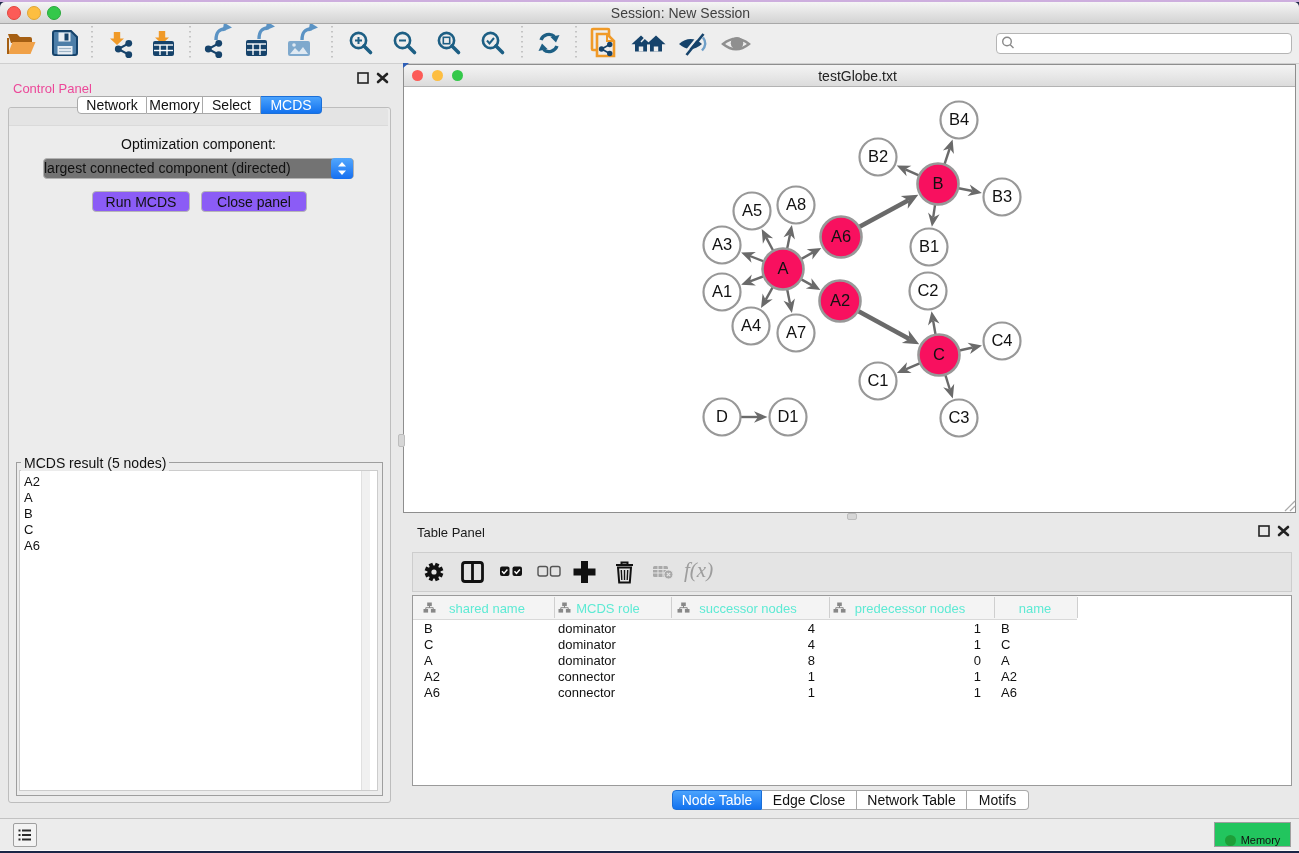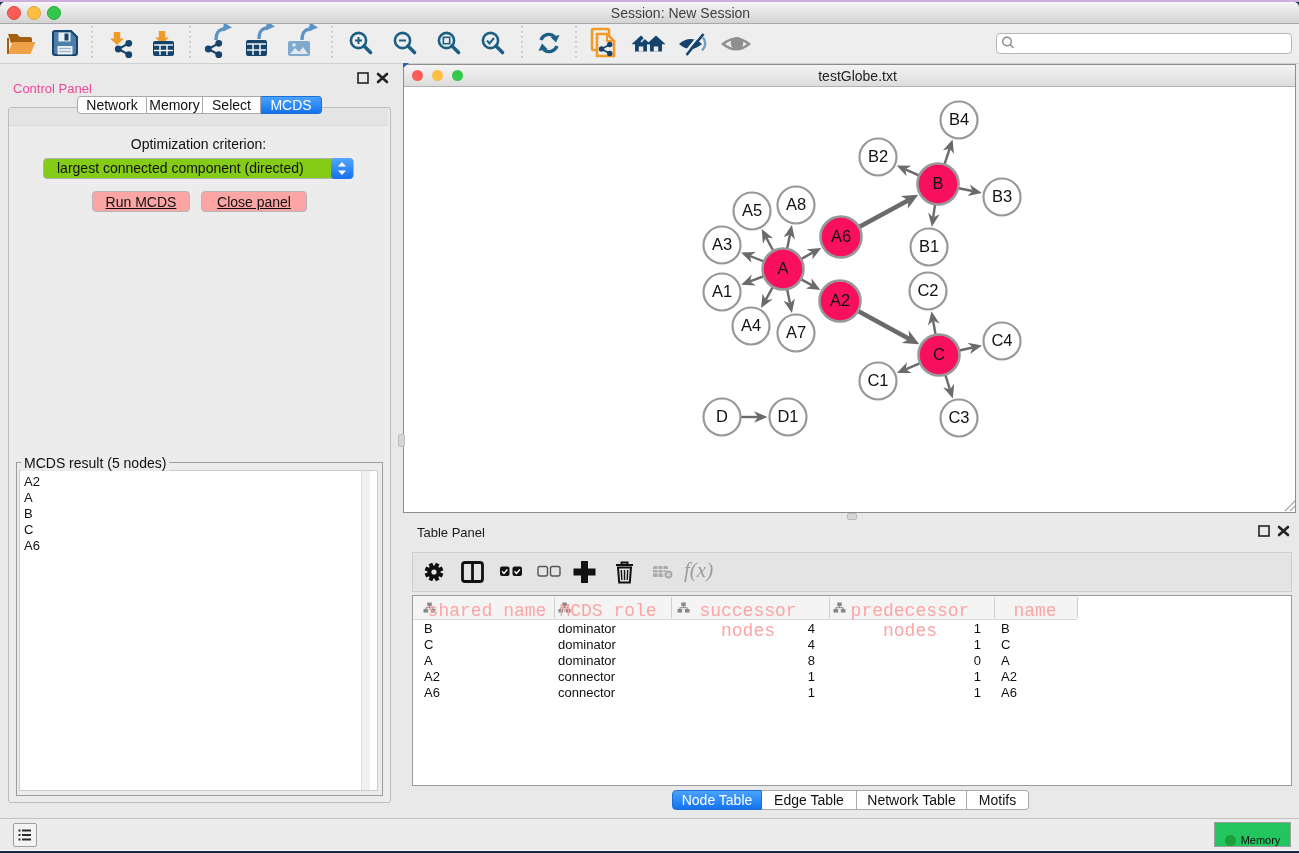--- a/index.html
+++ b/index.html
@@ -24,27 +24,27 @@
      border:1px solid #bdbdbd;border-radius:3px;}
   #cp-tabstrip{left:9px;top:108px;width:379px;height:17px;background:#e4e4e4;border-bottom:1px solid #dadada;border-radius:3px 3px 0 0;}
   #tabs{left:77px;top:96px;height:30px;display:flex;font-size:14px;}
   #tabs .tab{height:16px;}
   .tab{border:1px solid #a9a9a9;border-left:none;background:#fff;color:#111;
        display:flex;align-items:center;justify-content:center;height:18px;}
   .tab.first{border-left:1px solid #a9a9a9;border-radius:4px 0 0 4px;}
   .tab.last{border-radius:0 4px 4px 0;}
   .tab.sel{background:linear-gradient(#4ba3fd,#1272ef);color:#fff;border-color:#1b6fd8;}
   #optlabel{left:0px;top:136px;width:397px;text-align:center;font-size:14px;color:#111;}
-  #dropdown{left:43px;top:158px;width:311px;height:21px;background:#84cc16;
+  #dropdown{left:43px;top:158px;width:311px;height:21px;background:#737373;
       border:1px solid #b2b2b2;border-radius:4px;font-size:14px;color:#111;
-      line-height:19px;padding-left:13px;box-sizing:border-box;}
+      line-height:19px;padding-left:0;box-sizing:border-box;}
   #dropbtn{left:331px;top:158px;width:22px;height:21px;border-radius:4px;
       background:linear-gradient(#52a7fd,#166ff0);}
-  .btn{border:1px solid #b6b6b6;background:#fca5a5;border-radius:4px;font-size:14px;
-      color:#111;display:flex;align-items:center;justify-content:center;text-decoration:underline;}
+  .btn{border:1px solid #b6b6b6;background:#8b5cf6;border-radius:4px;font-size:14px;
+      color:#111;display:flex;align-items:center;justify-content:center;}
   #runbtn{left:92px;top:191px;width:96px;height:19px;}
   #closebtn{left:201px;top:191px;width:104px;height:19px;}
   #groupbox{left:16px;top:462px;width:365px;height:332px;border:1px solid #9e9e9e;}
   #grouplegend{left:21px;top:455px;background:#ececec;padding:0 3px;font-size:14px;color:#111;}
   #mcdslist{left:19px;top:470px;width:359px;height:321px;background:#fff;border:1px solid #cccccc;
       font-size:13px;color:#111;line-height:16px;padding:3px 0 0 4px;box-sizing:border-box;}
   #mcdsscroll{left:361px;top:471px;width:8px;height:319px;background:#f0f0f0;border-left:1px solid #e0e0e0;}
 
   
   #netwin{left:403px;top:64px;width:893px;height:449px;background:#fff;
@@ -57,21 +57,21 @@
 
   
   .handle{background:#d6d6d6;border:1px solid #bdbdbd;border-radius:2px;}
 
   
   #tp-title{left:417px;top:525px;font-size:13px;color:#1a1a1a;}
   #tp-toolbar{left:412px;top:552px;width:880px;height:40px;background:#e4e4e4;border:1px solid #cdcdcd;box-sizing:border-box;}
   #tp-table{left:412px;top:595px;width:880px;height:191px;background:#fff;border:1px solid #9a9a9a;box-sizing:border-box;}
   #tp-header{left:413px;top:596px;width:664px;height:23px;background:#f4f4f4;border-bottom:1px solid #d9d9d9;}
   .colsep{top:597px;width:0;height:21px;border-left:1px solid #cfcfcf;}
-  .hlabel{top:601px;font-size:18px;color:#fca5a5;position:absolute;font-family:Liberation Mono, monospace;}
+  .hlabel{top:601px;font-size:13px;color:#5eead4;position:absolute;}
   .cell{position:absolute;font-size:13px;color:#111;}
   #tabs2{left:672px;top:790px;height:19px;display:flex;font-size:14px;}
 
   
   #sbicon{left:13px;top:823px;width:22px;height:22px;background:#f3f3f3;border:1px solid #9f9f9f;border-radius:2px;}
   #membtn{left:1214px;top:822px;width:75px;height:23px;background:#22c55e;border:1px solid #9f9f9f;
      font-size:11px;color:#111;display:flex;align-items:flex-end;justify-content:center;gap:5px;}
   .searchbox{left:996px;top:33px;width:294px;height:19px;background:#fff;border:1px solid #b5b5b5;border-radius:4px;}
 </style>
 </head>
@@ -182,21 +182,21 @@
     <path d="M 21 3 l 9 8 M 30 3 l -9 8" stroke="#222" stroke-width="2.6" stroke-linecap="round"></path>
   </svg>
 <div class="abs" id="cp-box"></div>
 <div class="abs" id="cp-tabstrip"></div>
 <div class="abs" id="tabs">
   <div class="tab first" style="width:68px;">Network</div>
   <div class="tab" style="width:55px;">Memory</div>
   <div class="tab" style="width:57px;text-align:right;">Select</div>
   <div class="tab sel last" style="width:60px;">MCDS</div>
 </div>
-<div class="abs" id="optlabel">Optimization criterion:</div>
+<div class="abs" id="optlabel">Optimization component:</div>
 <div class="abs" id="dropdown">largest connected component (directed)</div>
 <div class="abs" id="dropbtn"><svg width="22" height="21">
       <path d="M 7 8.5 l 4 -4.5 l 4 4.5 z" fill="#fff"></path>
       <path d="M 7 12.5 l 4 4.5 l 4 -4.5 z" fill="#fff"></path>
     </svg></div>
 <div class="abs btn" id="runbtn">Run MCDS</div>
 <div class="abs btn" id="closebtn">Close panel</div>
 <div class="abs" id="groupbox"></div>
 <div class="abs" id="mcdslist">A2<br>A<br>B<br>C<br>A6</div>
 <div class="abs" id="mcdsscroll"></div>
@@ -400,21 +400,21 @@
 <div class="cell" style="left:715px;top:669px;width:100px;text-align:right;">1</div>
 <div class="cell" style="left:881px;top:669px;width:100px;text-align:right;">1</div>
 <div class="cell" style="left:1001px;top:669px;">A2</div>
 <div class="cell" style="left:424px;top:685px;">A6</div>
 <div class="cell" style="left:558px;top:685px;">connector</div>
 <div class="cell" style="left:715px;top:685px;width:100px;text-align:right;">1</div>
 <div class="cell" style="left:881px;top:685px;width:100px;text-align:right;">1</div>
 <div class="cell" style="left:1001px;top:685px;">A6</div>
 <div class="abs" id="tabs2">
   <div class="tab first sel" style="width:88px;height:18px;">Node Table</div>
-  <div class="tab" style="width:94px;height:18px;">Edge Table</div>
+  <div class="tab" style="width:94px;height:18px;">Edge Close</div>
   <div class="tab" style="width:109px;height:18px;">Network Table</div>
   <div class="tab last" style="width:61px;height:18px;">Motifs</div>
 </div>
 
 <div class="abs" id="statusbar"></div>
 <div class="abs" id="sbicon"><svg width="22" height="22">
       <g stroke="#2a2a2a" stroke-width="2">
         <line x1="8" y1="6.5" x2="17" y2="6.5"></line>
         <line x1="8" y1="11" x2="17" y2="11"></line>
         <line x1="8" y1="15.5" x2="17" y2="15.5"></line>

